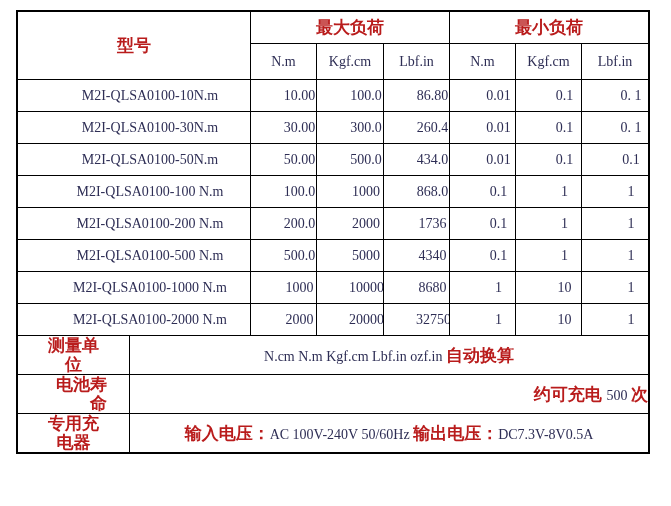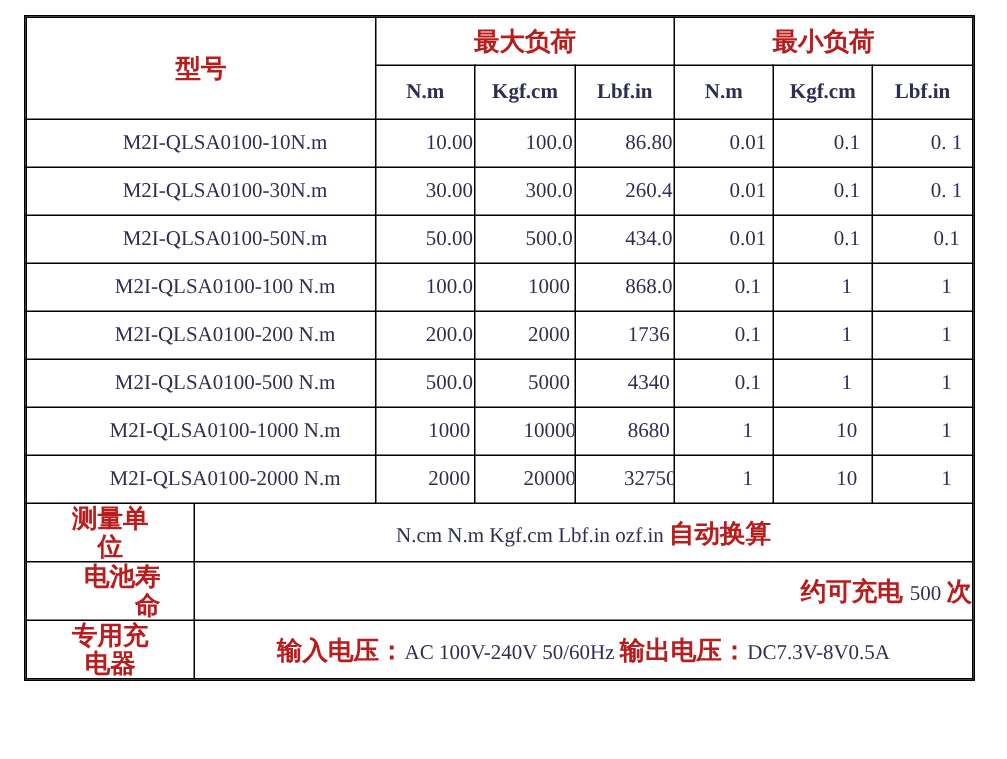--- a/index.html
+++ b/index.html
@@ -35,21 +35,21 @@
     font-size: 17px;
   }
   
   .serif {
     font-family: "Liberation Serif", "DejaVu Serif", serif;
     font-weight: normal;
     color: #2e2e55;
     font-size: 14px;
   }
   .main tr.r-head1 td { height: 32px; }
-  .main tr.r-head2 td { height: 36px; font-weight: bold; }
+  .main tr.r-head2 td { height: 36px; }
   .main tr.r-data td { height: 32px; padding-left: 32px; }
   .bottom td { border-top: none; }
   .bottom tr.r-unit td { height: 34px; }
   .bottom tr.r-usage td { height: 41px; }
   .bottom tr.r-batt td { height: 34px; text-align: right; }
   .bottom tr.r-chg td { height: 36px; }
   .bottom td.label {
     white-space: normal;
     line-height: 19px;
     padding: 0 22px;

